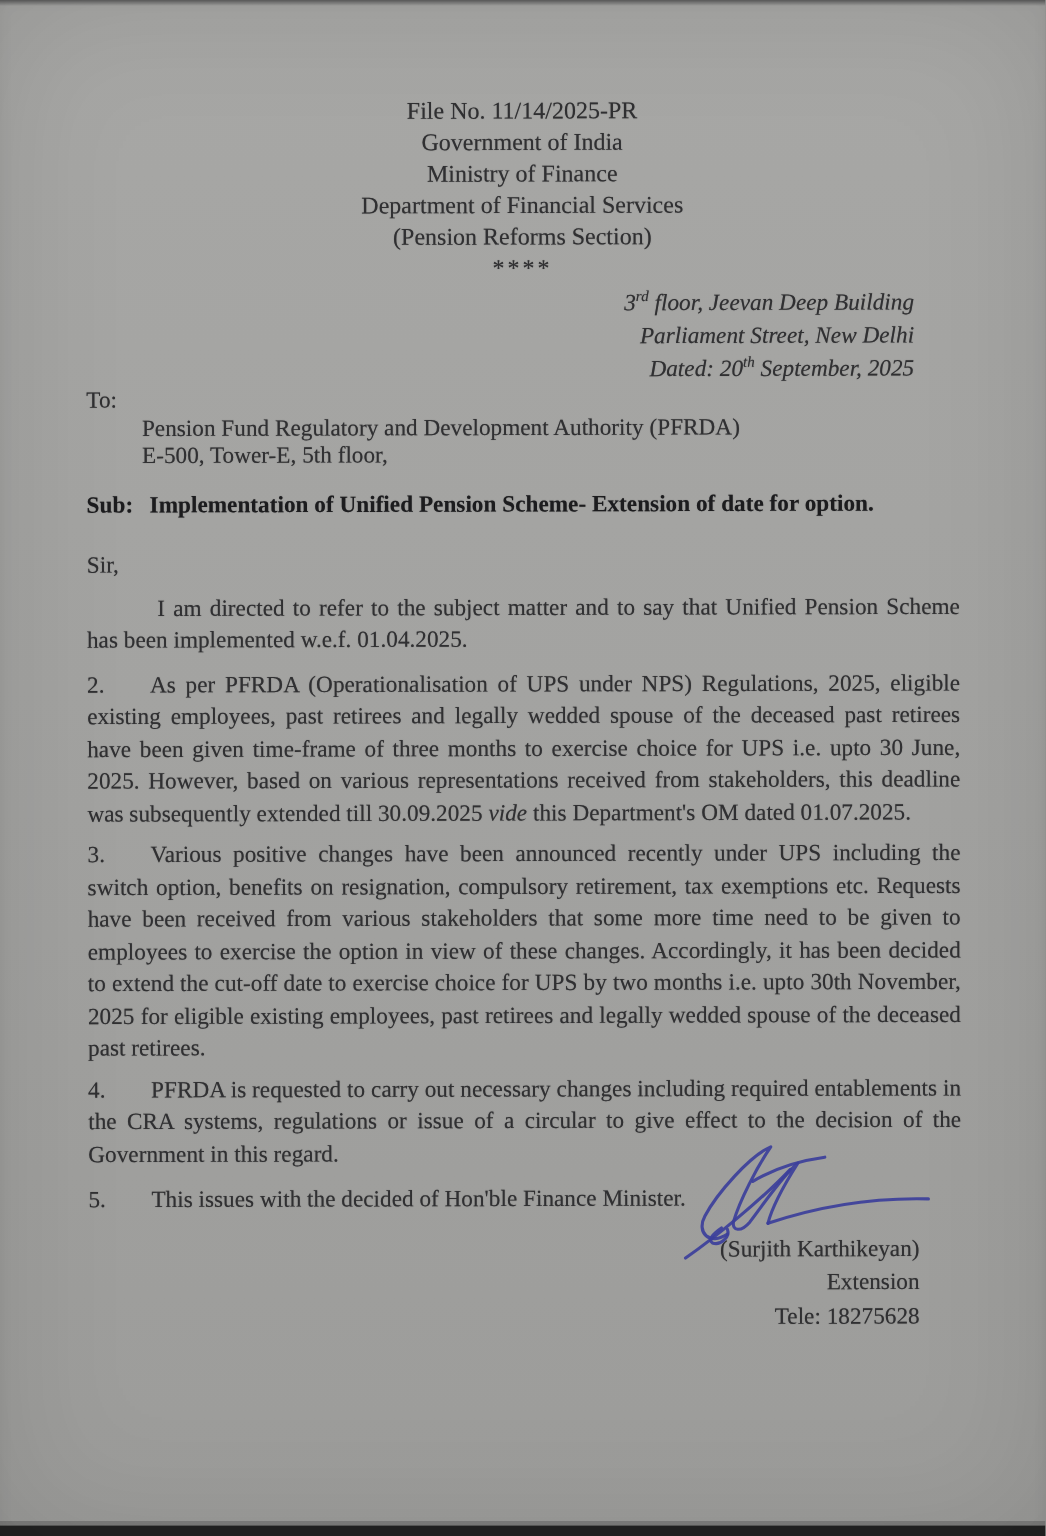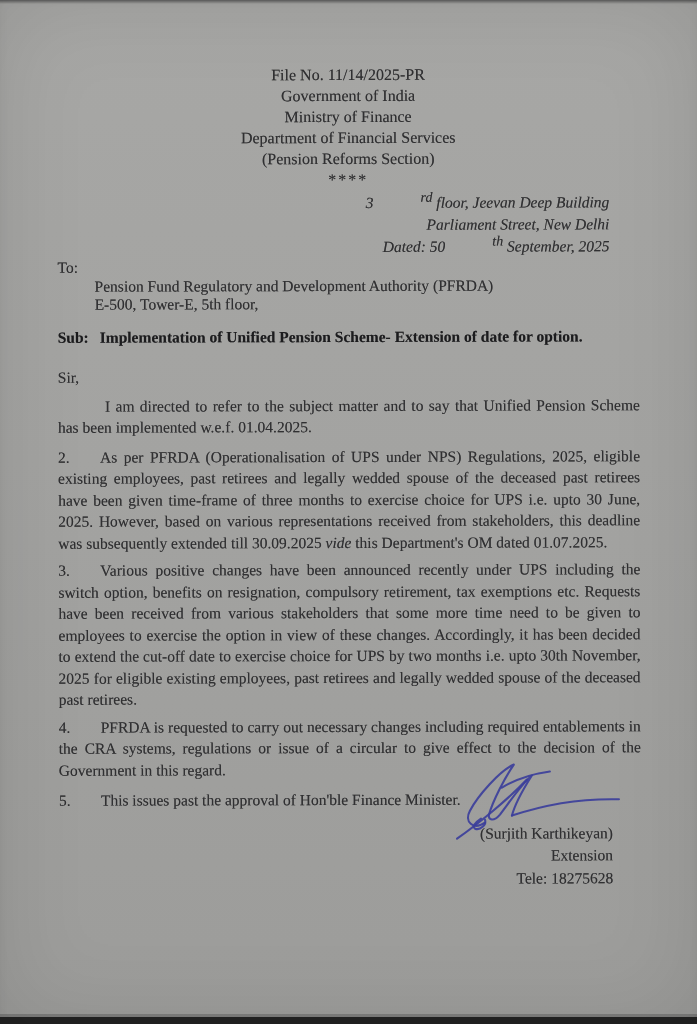--- a/index.html
+++ b/index.html
@@ -51,21 +51,21 @@
   }
   .letterhead { text-align: center; line-height: 21px; font-size: 16px; }
   .letterhead .sep { letter-spacing: 2px; }
   .origin {
     margin-top: 2px;
     text-align: right;
     padding-right: 30px;
     font-style: italic;
     line-height: 22px;
   }
-  sup { font-size: 14px; line-height: 0; margin-left: 47px; }
+  sup { font-size: 10px; line-height: 0; }
   .recipient { margin-top: 0px; line-height: 18.5px; }
   .recipient .addr-lines { padding-left: 37px; }
   .subject { margin-top: 12px; font-weight: bold; color: var(--ink-bold); display: flex; }
   .subject .sub-label { width: 42px; flex: 0 0 auto; }
   .salutation { margin-top: 19px; }
   .para { text-align: justify; }
   .para .pnum { display: inline-block; width: 42px; }
   .p1 { margin-top: 7px; text-indent: 47px; }
   .p2 { margin-top: 8px; }
   .p3 { margin-top: 6px; }
@@ -107,21 +107,21 @@
       <div>Government of India</div>
       <div>Ministry of Finance</div>
       <div>Department of Financial Services</div>
       <div>(Pension Reforms Section)</div>
       <div class="sep">****</div>
     </div>
 
     <div class="origin">
       <div><span>3</span><sup>rd</sup><span> floor, Jeevan Deep Building</span></div>
       <div>Parliament Street, New Delhi</div>
-      <div><span>Dated: 50</span><sup>th</sup><span> September, 2025</span></div>
+      <div><span>Dated: 20</span><sup>th</sup><span> September, 2025</span></div>
     </div>
 
     <div class="recipient">
       <div>To:</div>
       <div class="addr-lines">
         <div>Pension Fund Regulatory and Development Authority (PFRDA)</div>
         <div>E-500, Tower-E, 5th floor,</div>
       </div>
     </div>
 
@@ -133,21 +133,21 @@
     <div class="salutation">Sir,</div>
 
     <p class="para p1">I am directed to refer to the subject matter and to say that Unified Pension Scheme has been implemented w.e.f. 01.04.2025.</p>
 
     <p class="para p2"><span class="pnum">2.</span><span>As per PFRDA (Operationalisation of UPS under NPS) Regulations, 2025, eligible existing employees, past retirees and legally wedded spouse of the deceased past retirees have been given time-frame of three months to exercise choice for UPS i.e. upto 30 June, 2025. However, based on various representations received from stakeholders, this deadline was subsequently extended till 30.09.2025 </span><em>vide</em><span> this Department's OM dated 01.07.2025.</span></p>
 
     <p class="para p3"><span class="pnum">3.</span><span>Various positive changes have been announced recently under UPS including the switch option, benefits on resignation, compulsory retirement, tax exemptions etc. Requests have been received from various stakeholders that some more time need to be given to employees to exercise the option in view of these changes. Accordingly, it has been decided to extend the cut-off date to exercise choice for UPS by two months i.e. upto 30th November, 2025 for eligible existing employees, past retirees and legally wedded spouse of the deceased past retirees.</span></p>
 
     <p class="para p4"><span class="pnum">4.</span><span>PFRDA is requested to carry out necessary changes including required entablements in the CRA systems, regulations or issue of a circular to give effect to the decision of the Government in this regard.</span></p>
 
-    <p class="para p5"><span class="pnum">5.</span><span>This issues past the approval of Hon'ble Finance Minister.</span></p>
+    <p class="para p5"><span class="pnum">5.</span><span>This issues with the decided of Hon'ble Finance Minister.</span></p>
 
     <div class="signoff">
       <svg class="sig-svg" viewBox="0 0 172 86" xmlns="http://www.w3.org/2000/svg">
         <path d="M30 64 C 18 72, 9 63, 15 52 C 23 37, 45 12, 59 6 C 50 19, 38 42, 34 56 C 33 62, 39 63, 45 56 C 55 43, 67 25, 77 17 C 70 28, 60 45, 57 57"></path>
         <path d="M47 29 C 62 20, 80 15, 95 13"></path>
         <path d="M57 57 C 90 46, 128 40, 164 41"></path>
         <path d="M72 21 C 52 42, 22 66, 2 80"></path>
         <path d="M26 60 C 20 64, 17 68, 20 70 C 25 72, 32 66, 30 61"></path>
       </svg>
       <div>(Surjith Karthikeyan)</div>

